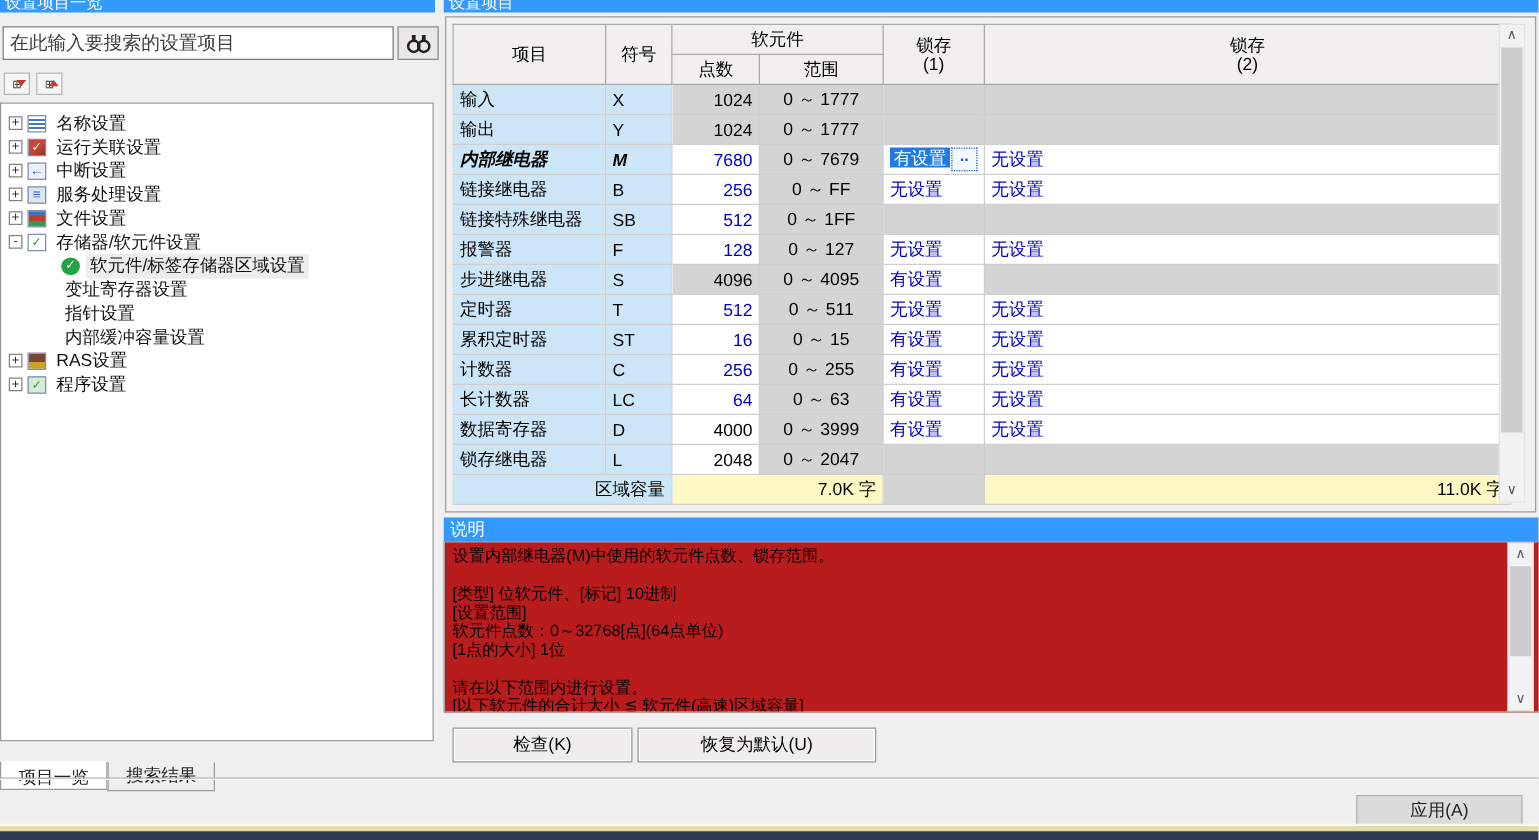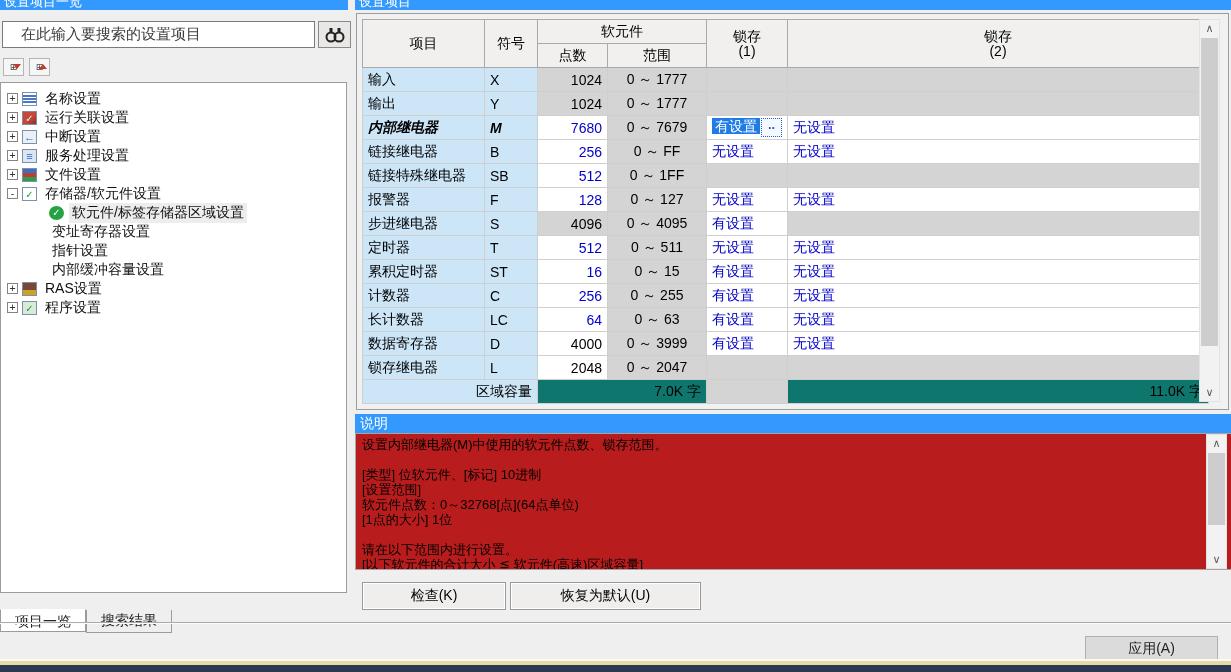--- a/index.html
+++ b/index.html
@@ -5,21 +5,21 @@
   * { box-sizing: border-box; margin: 0; padding: 0; }
   html,body { background:#EFEFEF; }
   body { font-family:"Liberation Sans","DejaVu Sans",sans-serif; }
   #app { position:relative; width:1231px; height:672px; background:#EFEFEF; overflow:hidden; }
 
   
   .titlebar { position:absolute; top:0; height:10px; background:#3399FF; overflow:hidden; }
   .titlebar span { position:absolute; top:-7px; left:4px; color:#fff; font-size:13px; white-space:nowrap; }
 
   
-  .search-input { position:absolute; left:2px; top:21px; width:313px; height:27px; border:1px solid #7A7A7A; background:#fff; font-size:15px; color:#3c3c3c; padding:0 18px; font-family:inherit; }
+  .search-input { position:absolute; left:2px; top:21px; width:313px; height:27px; border:1px solid #7A7A7A; background:#fff; font-size:15px; color:#3c3c3c; padding:0 5px; font-family:inherit; }
   .search-btn { position:absolute; left:318px; top:21px; width:33px; height:27px; background:#E9E8E7; border:1px solid #8A8A8A; display:flex; align-items:center; justify-content:center; }
   .tree-toolbar { position:absolute; left:3px; top:58px; display:flex; gap:5px; }
   .tt-icon { width:21px; height:18px; border:1px solid #B5B5B5; background:#F6F6F6; font-size:9px; line-height:16px; text-align:center; color:#444; position:relative; }
   .tt-icon::after { content:""; position:absolute; right:2px; bottom:2px; border:4px solid transparent; border-top:5px solid #C03B2E; }
   .tt-icon.up::after { border-top-color:transparent; border-bottom:5px solid #C03B2E; bottom:6px; }
   .tree-box { position:absolute; left:0; top:82px; width:347px; height:511px; background:#fff; border:1px solid #9B9B9B; overflow:hidden; padding-top:6px; }
   .trow { height:19px; display:flex; align-items:center; font-size:14px; color:#111; white-space:nowrap; }
   .trow.sel .tlabel { background:#EDEDED; }
   .expander { width:11px; height:11px; border:1px solid #848484; background:#fff; font-size:10px; line-height:9px; text-align:center; color:#333; margin:0 4px 0 6px; flex:none; font-family:"DejaVu Sans Mono",monospace; }
   .trow.child { padding-left:48px; }
@@ -46,21 +46,21 @@
   table.dev td { border:1px solid #CFCFCF; height:24px; padding:0 5px; white-space:nowrap; overflow:hidden; font-size:14px; }
   td.c-label { background:#CDE6F7; color:#000; }
   td.mod { font-weight:bold; font-style:italic; }
   td.c-num { text-align:right; background:#fff; color:#000; }
   td.c-num.ro { background:#D4D4D4; }
   td.c-num.blue { color:#0000C8; }
   td.c-range { background:#D4D4D4; color:#000; text-align:center; }
   td.c-latch { background:#fff; color:#0000C8;margin-left:36px; }
   td.c-latch.na { background:#D4D4D4; }
   td.c-foot-label { background:#CDE6F7; text-align:right; color:#000; }
-  td.c-foot-cap { background:#0f766e; text-align:right; color:#000; }
+  td.c-foot-cap { background:#fef9c3; text-align:right; color:#000; }
   .sel-chip { background:#1F7CE5; color:#fff; padding:0 3px; }
   .dots-btn { display:inline-block; vertical-align:middle; width:21px; height:19px; border:1px dotted #1F5FD0; background:#F4F9FF; color:#1F5FD0; text-align:center; line-height:12px; font-weight:bold; margin-left:1px; font-size:13px; }
 
   
   .sb { position:absolute; width:21px; background:#F2F2F2; border:1px solid #E3E3E3; }
   .sb-btn { position:absolute; left:0; width:19px; height:17px; color:#5A5A5A; font-size:11px; text-align:center; line-height:17px; background:#F2F2F2; }
   .sb-thumb { position:absolute; left:1px; width:17px; background:#CDCDCD; }
 
   
   .desc-header { position:absolute; left:355px; top:414px; width:876px; height:19px; background:#3399FF; color:#fff; font-size:14px; line-height:18px; padding-left:5px; }

